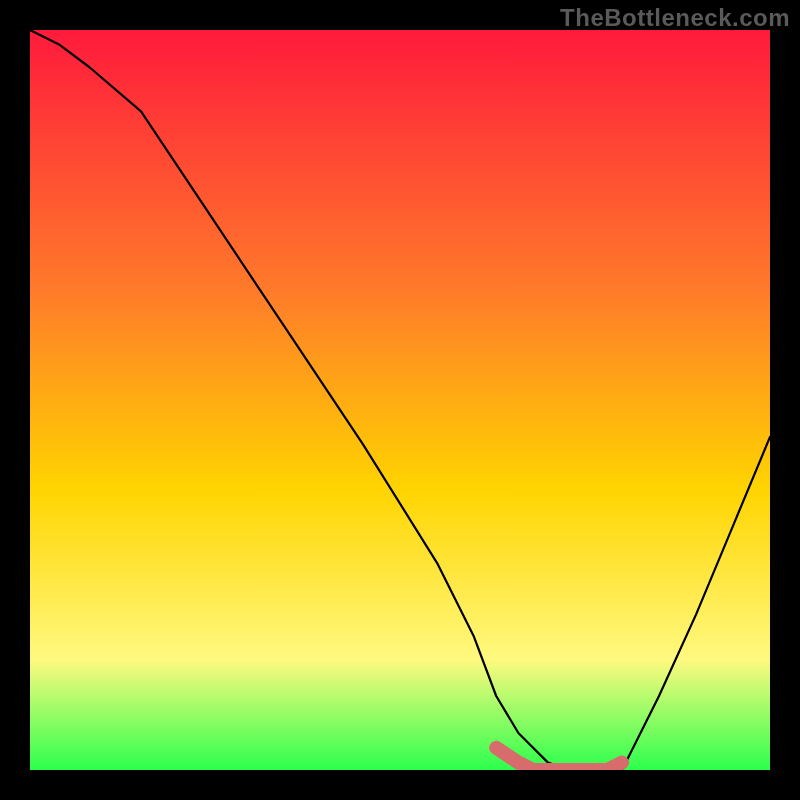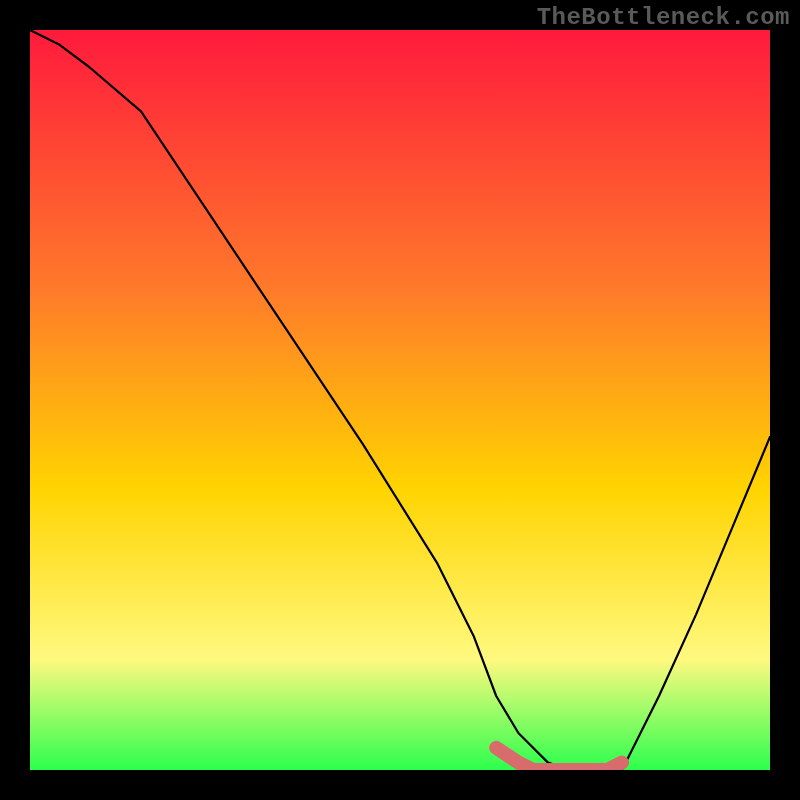--- a/index.html
+++ b/index.html
@@ -9,21 +9,20 @@
     height: 800px;
     background: #000;
     overflow: hidden;
     font-family: Arial, Helvetica, sans-serif;
   }
   .frame {
     position: relative;
     width: 800px;
     height: 628px;
     background: #000;
-    font-family: Liberation Mono, monospace;
   }
   .watermark {
     position: absolute;
     top: 4px;
     right: 10px;
     font-size: 24px;
     font-weight: bold;
     color: #5a5a5a;
     letter-spacing: 0.5px;
     user-select: none;

